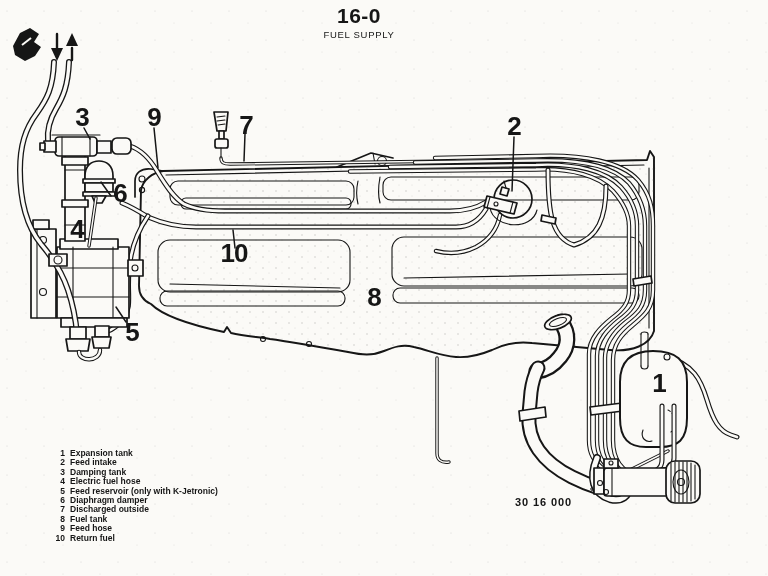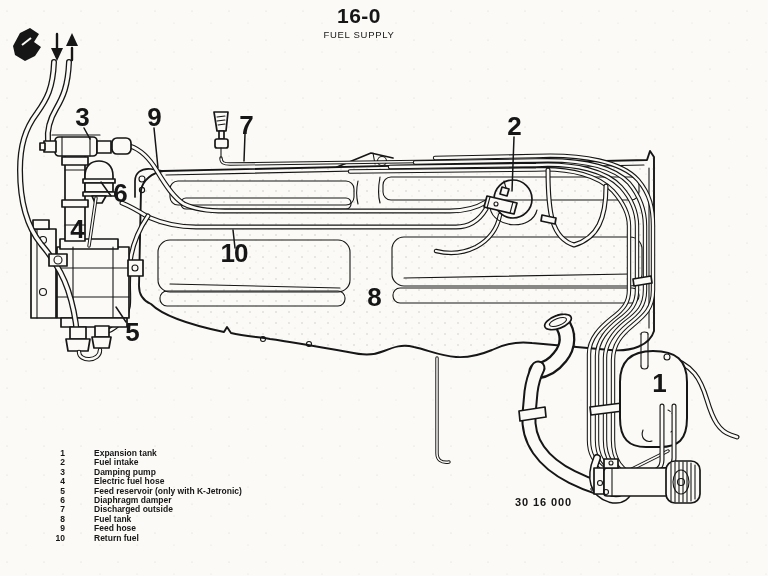--- a/index.html
+++ b/index.html
@@ -23,21 +23,21 @@
   
   .title-code{position:absolute;left:359px;top:4px;transform:translateX(-50%);
               font-size:21px;font-weight:700;letter-spacing:.5px;white-space:nowrap;}
   .title-sub{position:absolute;left:359px;top:29px;transform:translateX(-50%);
              font-size:9.5px;font-weight:400;letter-spacing:.7px;white-space:nowrap;}
   .callout{position:absolute;transform:translate(-50%,-50%);font-size:26px;font-weight:700;
            letter-spacing:-1px;line-height:1;white-space:nowrap;}
   .legend{position:absolute;left:50px;top:449px;}
   .legend-row{display:flex;align-items:baseline;line-height:9.4px;font-size:8.5px;font-weight:700;}
   .legend-num{width:15px;text-align:right;margin-right:5px;flex:none;}
-  .legend-label{white-space:nowrap;margin-left:24px;}
+  .legend-label{white-space:nowrap;}
   .drawing-number{position:absolute;left:515px;top:496px;font-size:11px;font-weight:600;
                   letter-spacing:.9px;white-space:nowrap;}
 </style>
 </head>
 <body>
 
 <div class="stage">
 
   <svg width="768" height="576" viewBox="0 0 768 576">
     <defs>
@@ -286,25 +286,25 @@
     <span class="callout" style="left: 154px; top: 117px;">9</span>
     <span class="callout" style="left: 234px; top: 253px;">10</span>
 
   <div class="legend">
     <div class="legend-row">
         <span class="legend-num">1</span>
         <span class="legend-label">Expansion tank</span>
       </div>
       <div class="legend-row">
         <span class="legend-num">2</span>
-        <span class="legend-label">Fuel intake</span>
+        <span class="legend-label">Feed intake</span>
       </div>
       <div class="legend-row">
         <span class="legend-num">3</span>
-        <span class="legend-label">Damping pump</span>
+        <span class="legend-label">Damping tank</span>
       </div>
       <div class="legend-row">
         <span class="legend-num">4</span>
         <span class="legend-label">Electric fuel hose</span>
       </div>
       <div class="legend-row">
         <span class="legend-num">5</span>
         <span class="legend-label">Feed reservoir (only with K-Jetronic)</span>
       </div>
       <div class="legend-row">

